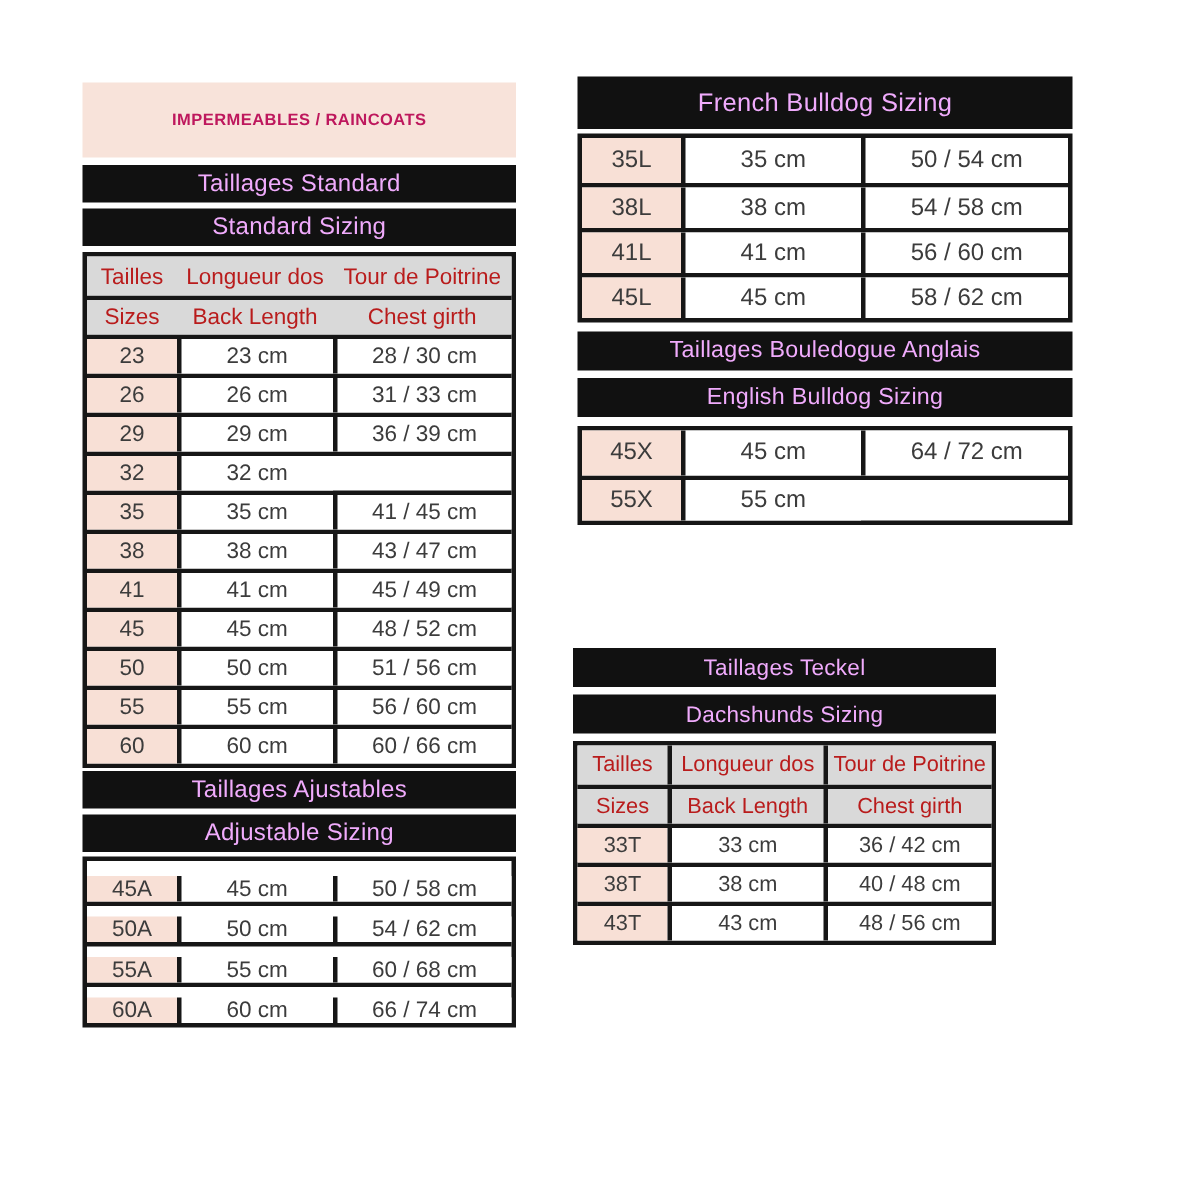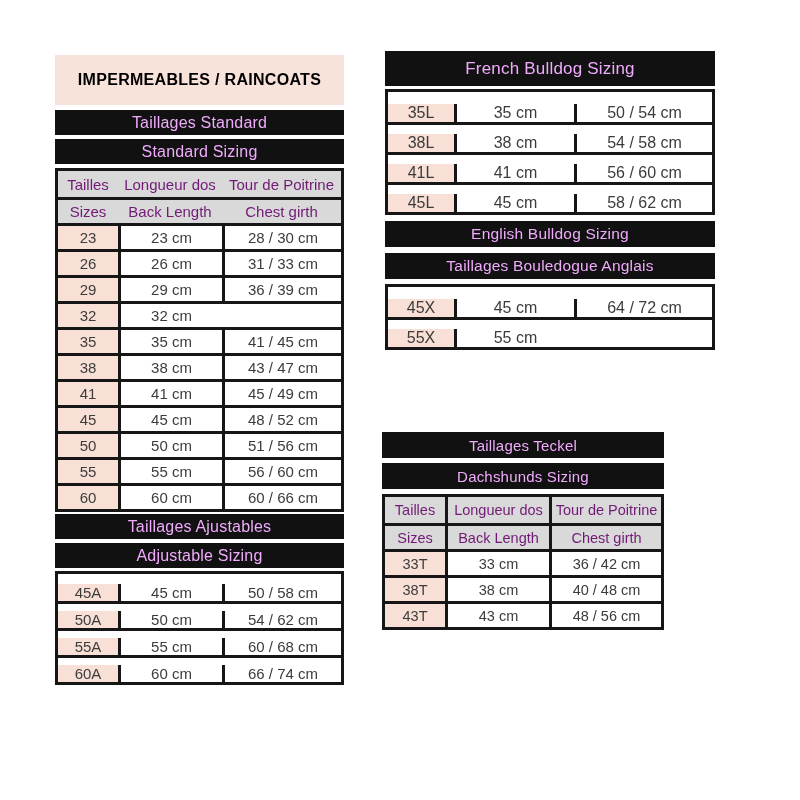--- a/index.html
+++ b/index.html
@@ -11,21 +11,21 @@
   }
   .canvas { position:relative; width:800px; height:800px; background:#fff; overflow:hidden; }
   .group { position:absolute; }
   #left-group   { left:55px;  top:55px;  width:289px; }
   #bulldog-group{ left:385px; top:51px;  width:330px; }
   #teckel-group { left:382px; top:432px; width:282px;border-radius:20px; }
 
   .title-card {
     height:50px; background:var(--peach-title,#f8e3da);
     display:flex; align-items:center; justify-content:center;
-    font-weight:bold; font-size:16px; letter-spacing:.3px; color:#000000;
+    font-weight:bold; font-size:11px; letter-spacing:.3px; color:#be185d;
   }
   .band {
     background:var(--band-black,#111111); color:#f0abfc;
     display:flex; align-items:center; justify-content:center;
     height:25px; font-size:16px; letter-spacing:.2px;
   }
   .band-lg { height:35px; font-size:17px; }
   .band-md { height:26px; font-size:15.5px; }
   .band-sm { height:26px; font-size:15px; }
 
@@ -36,34 +36,34 @@
   .row { display:flex; align-items:stretch; }
   .tbl .row { border-top:3px solid var(--border-black,#161616); }
   .tbl > div:first-child .row:first-child { border-top:none; }
 
   .cell {
     display:flex; align-items:center; justify-content:center;
     color:#3c3c3c; background:#fff; overflow:hidden; white-space:nowrap;
   }
   .cell + .cell { border-left:3px solid var(--border-black,#161616); }
   .trow .c0 { background:var(--peach-cell,#f8e0d6); }
-  .hrow .cell { background:var(--header-gray,#d9d9d9); color:#701a75; }
+  .hrow .cell { background:var(--header-gray,#d9d9d9); color:#b91c1c; }
   .no-vsep .hrow .cell { border-left:none; }
 
   
   .lt { font-size:15px; }
   .lt .row { height:26px; }
   .lt-adj .row { height:27px;align-items:flex-end; }
   .lt .c0 { width:60px; }
   .lt .c1 { width:104px; }
   .lt .c2 { flex:1; }
 
   
   .fb { font-size:16px; }
-  .fb .row { height:30px;align-items:flex-end; }
+  .fb .row { height:30px; }
   .fb .c0 { width:66px; }
   .fb .c1 { width:120px; }
   .fb .c2 { flex:1; }
 
   
   .tk { font-size:14.5px; }
   .tk .row { height:26px; }
   .tk .c0 { width:60px; }
   .tk .c1 { width:104px; }
   .tk .c2 { flex:1; }
@@ -200,22 +200,22 @@
             <div class="cell c2">56 / 60 cm</div>
           </div>
           <div class="row trow">
             <div class="cell c0">45L</div>
             <div class="cell c1">45 cm</div>
             <div class="cell c2">58 / 62 cm</div>
           </div>
         </div>
     </div>
 
+    <div class="band band-md mb5">Taillages Bouledogue Anglais</div>
     <div class="band band-md mb6">English Bulldog Sizing</div>
-    <div class="band band-md mb5">Taillages Bouledogue Anglais</div>
 
     <div class="tbl fb">
       <div>
           <div class="row trow">
             <div class="cell c0">45X</div>
             <div class="cell c1">45 cm</div>
             <div class="cell c2">64 / 72 cm</div>
           </div>
           <div class="row trow">
             <div class="cell c0">55X</div>

